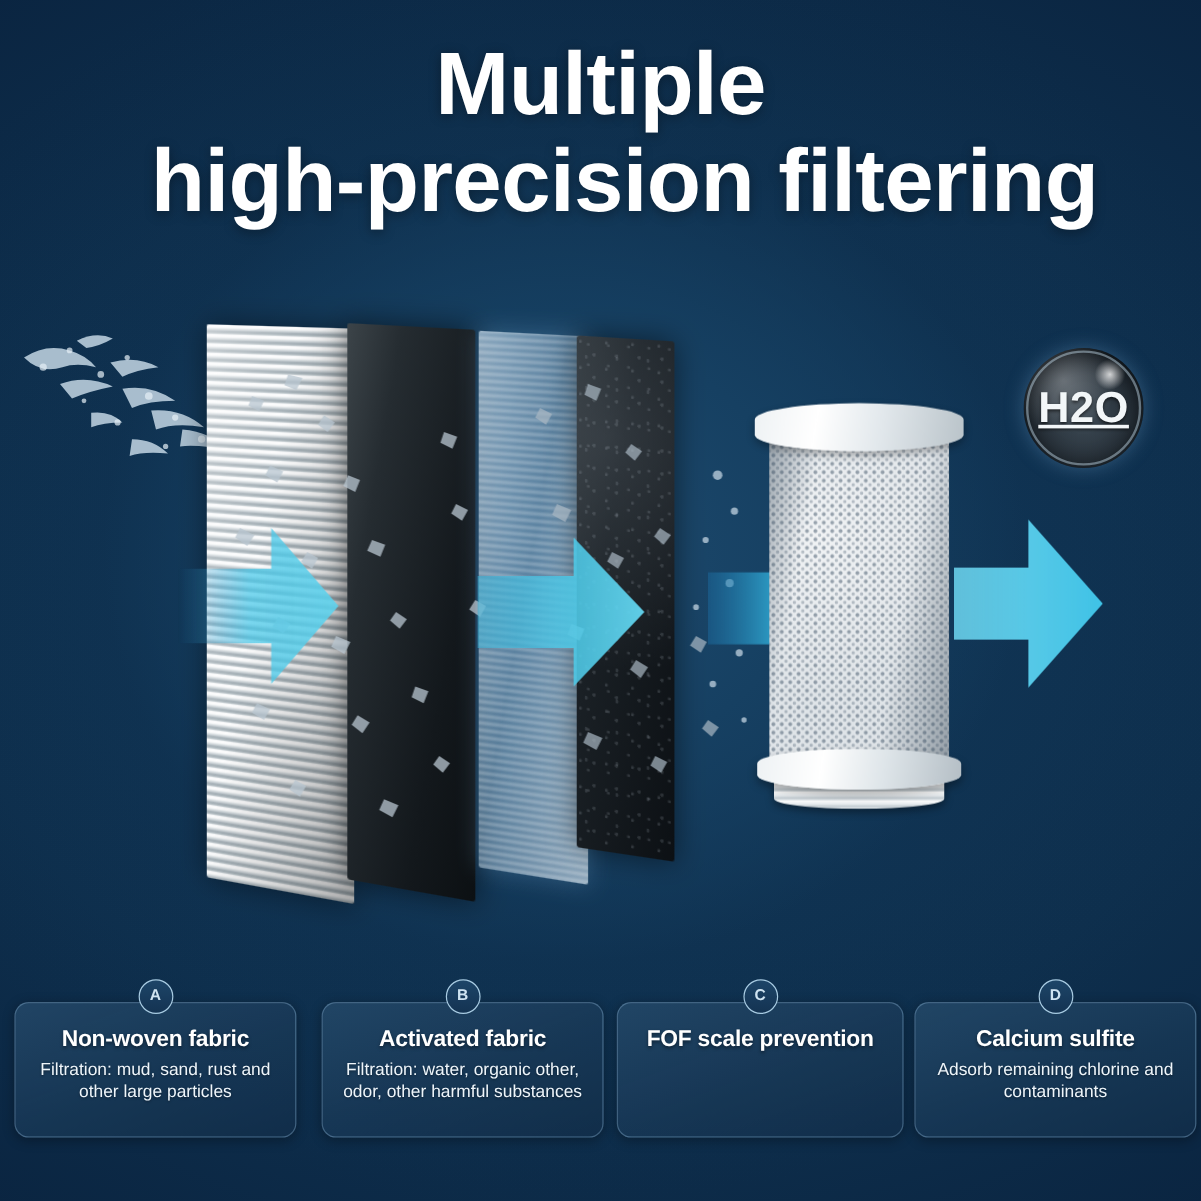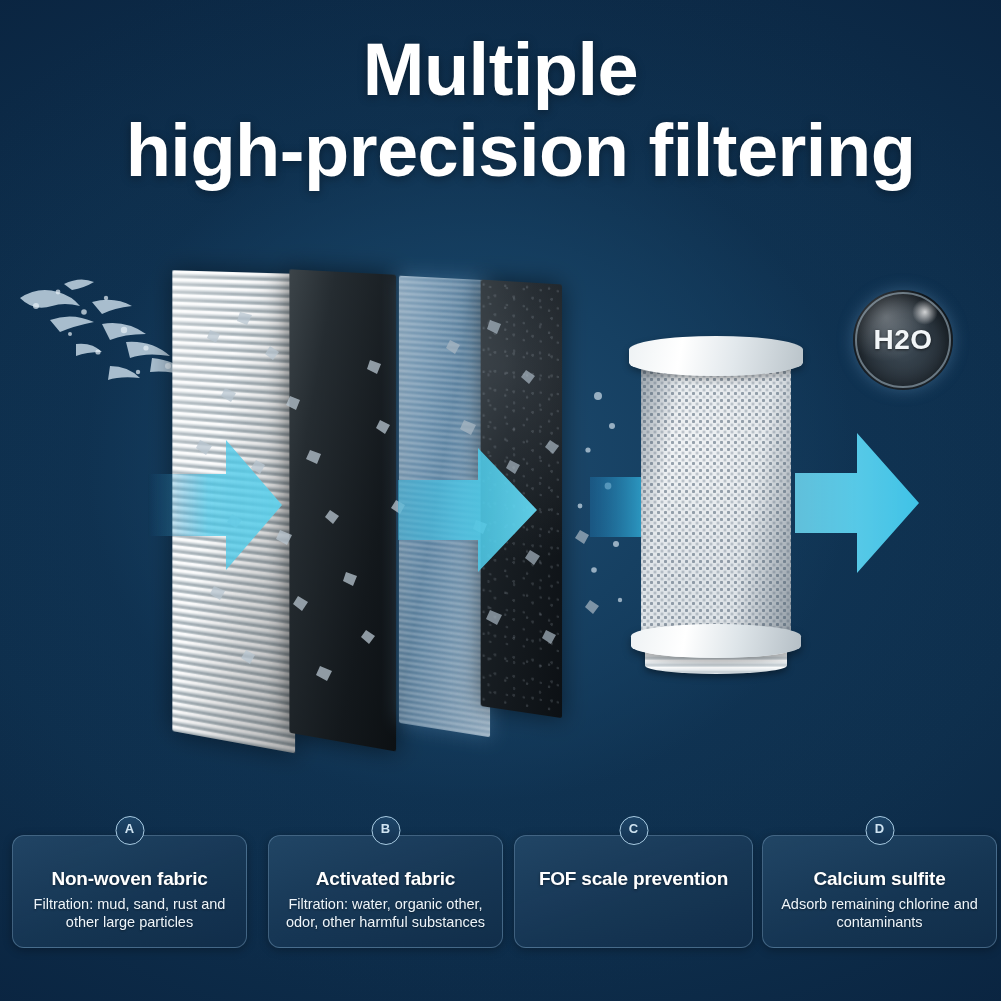--- a/index.html
+++ b/index.html
@@ -180,25 +180,26 @@
     display:flex; align-items:center; justify-content:center;
   }
   .h2o-bubble::before {
     content:"";
     position:absolute; inset:2px;
     border-radius:50%;
     border: 2px solid rgba(200,225,240,.45);
   }
   .h2o-text {
     color: #f2f6f8;
-    font-size: 28px;
+    font-size: 36px;
     font-weight: 700;
     letter-spacing: 0.5px;
     position: relative;
     text-shadow: 0 1px 3px rgba(0,0,0,.6);
+    text-decoration: underline;
   }
 
   
   .cards {
     position: absolute;
     left: 0; top: 835px;
     width: 1001px; height: 120px;
     z-index: 50;
   }
   .card {
@@ -226,21 +227,21 @@
     font-size: 13px;
     font-weight: 700;
     line-height: 24px;
     text-align: center;
   }
   .card-title {
     color: #ffffff;
     font-size: 19px;
     font-weight: 700;
     letter-spacing: -0.2px;
-    margin: 12px 0 6px 0;
+    margin: 0 0 6px 0;
     text-shadow: 0 1px 3px rgba(0,0,0,.45);
   }
   .card-desc {
     color: #eef5fa;
     font-size: 14.5px;
     font-weight: 400;
     line-height: 1.22;
     margin: 0;
     padding: 0 9px;
     text-shadow: 0 1px 2px rgba(0,0,0,.4);

